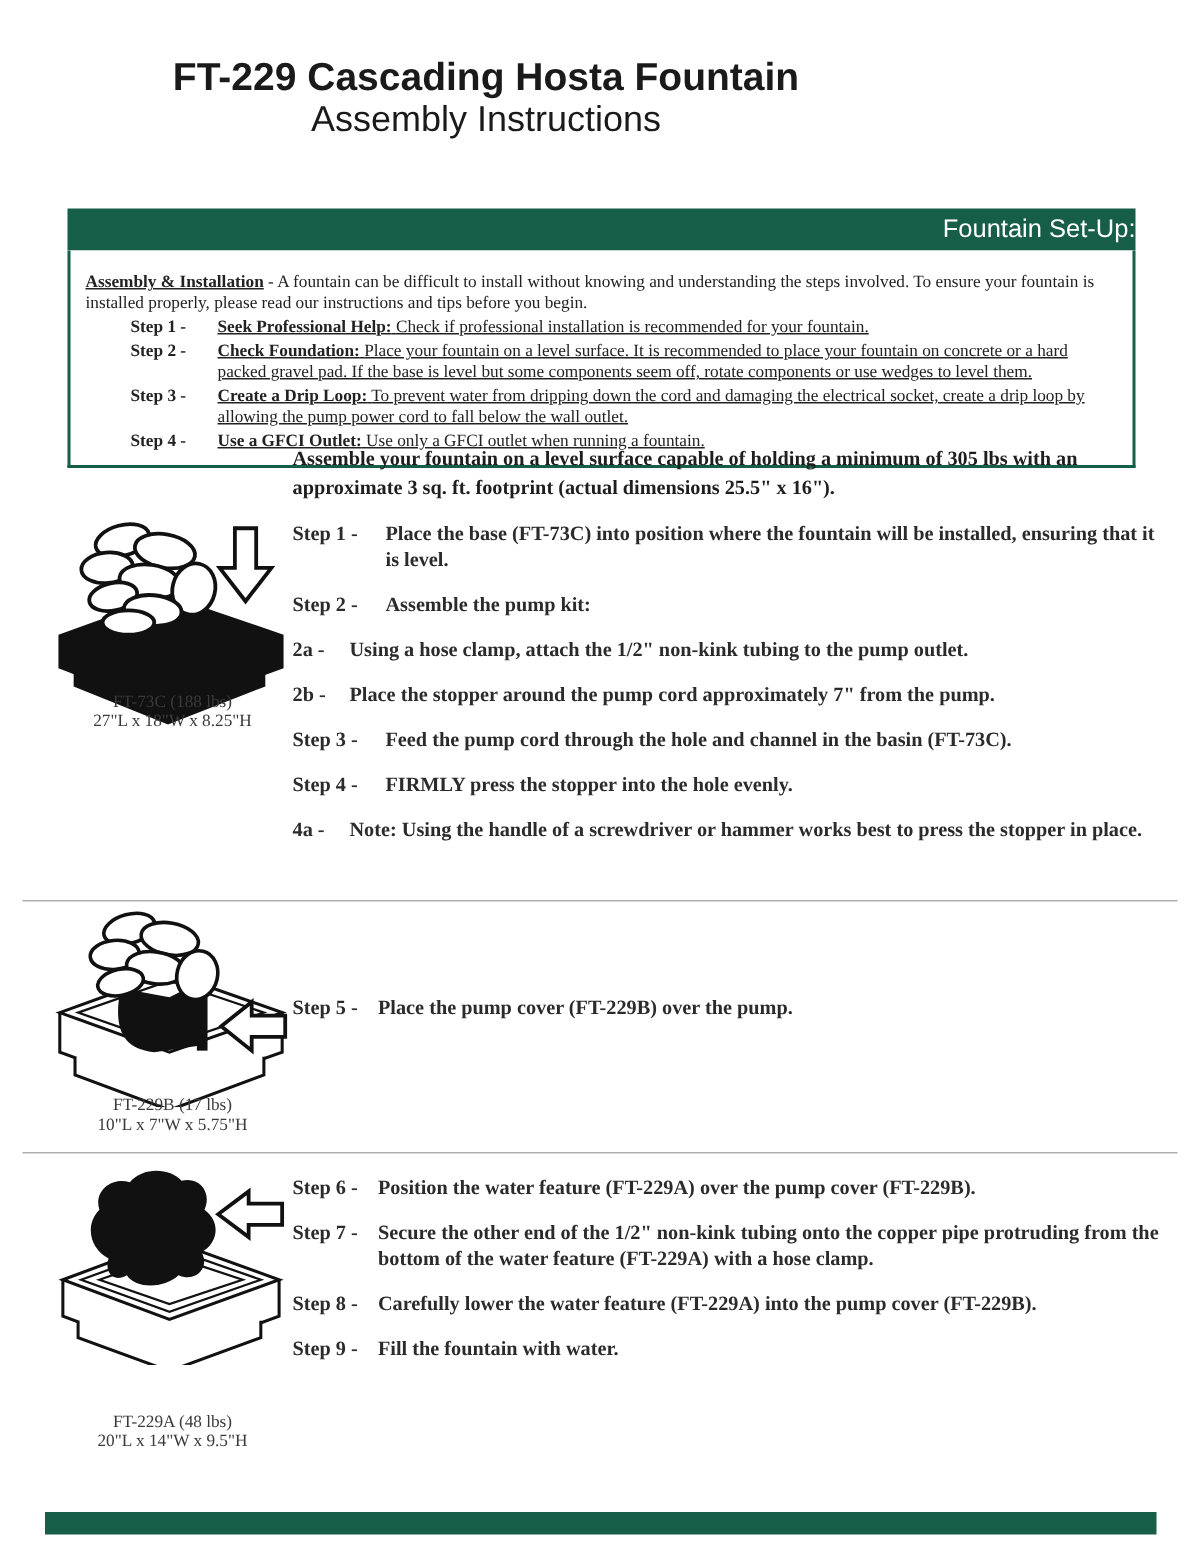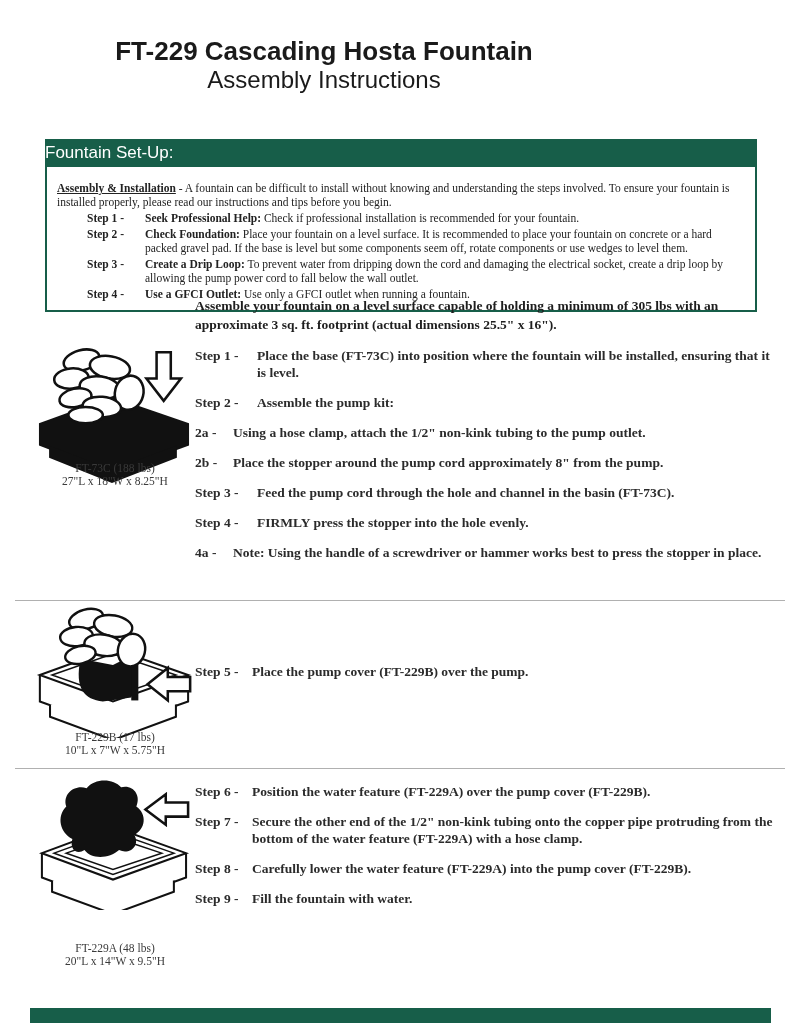--- a/index.html
+++ b/index.html
@@ -18,34 +18,34 @@
     font-family: "Liberation Sans", sans-serif;
     font-weight: bold; font-size: 26px; color: #1a1a1a; line-height: 30px;
   }
   .doc-subtitle {
     font-family: "Liberation Sans", sans-serif;
     font-weight: normal; font-size: 24px; color: #1a1a1a; line-height: 28px;
   }
   
   .setup-box { position: absolute; left: 45px; top: 139px; width: 712px; }
   .setup-header {
-    background: #175e49; color: #ffffff; text-align: left;
+    background: #175e49; color: #ffffff; text-align: right;
     font-family: "Liberation Sans", sans-serif; font-size: 17px;
     line-height: 28px; height: 28px;
   }
   .setup-body {
     border: 2px solid #175e49; border-top: none;
     background: #ffffff; padding: 14px 10px 7px 10px;
     font-size: 11.5px; line-height: 14px; color: #222;
   }
   .setup-intro { margin-bottom: 2px; }
   .setup-intro b u { text-decoration: underline; }
   .sbox-step { display: flex; margin: 2px 0 2px 30px; }
   .sbox-label { font-weight: bold; width: 58px; flex: 0 0 58px; }
-  .sbox-text { flex: 1; }
+  .sbox-text { flex: 1; text-decoration: underline; }
   .sbox-text b { font-weight: bold; }
   
   .main-col { position: absolute; left: 195px; top: 296px; width: 578px; font-size: 13.5px; line-height: 17px; }
   .main-intro { font-weight: bold; font-size: 13.5px; line-height: 19px; margin-bottom: 13px; color: #1e1e1e; }
   .step-row { display: flex; margin-bottom: 13px; }
   .step-label { font-weight: bold; flex: 0 0 62px; width: 62px; }
   .step-text { flex: 1; font-weight: bold; }
   .sub { }
   .sub .step-label { flex: 0 0 38px; width: 38px; }
   .col2 { position: absolute; left: 195px; top: 663px; width: 578px; font-size: 13.5px; line-height: 17px; }
@@ -129,21 +129,21 @@
   <div class="step-row">
     <span class="step-label">Step 2 -</span>
     <span class="step-text">Assemble the pump kit:</span>
   </div>
   <div class="step-row sub">
     <span class="step-label">2a -</span>
     <span class="step-text">Using a hose clamp, attach the 1/2" non-kink tubing to the pump outlet.</span>
   </div>
   <div class="step-row sub">
     <span class="step-label">2b -</span>
-    <span class="step-text">Place the stopper around the pump cord approximately 8" from the pump.</span>
+    <span class="step-text">Place the stopper around the pump cord approximately 7" from the pump.</span>
   </div>
   <div class="step-row">
     <span class="step-label">Step 3 -</span>
     <span class="step-text">Feed the pump cord through the hole and channel in the basin (FT-73C).</span>
   </div>
   <div class="step-row">
     <span class="step-label">Step 4 -</span>
     <span class="step-text">FIRMLY press the stopper into the hole evenly.</span>
   </div>
   <div class="step-row sub">

